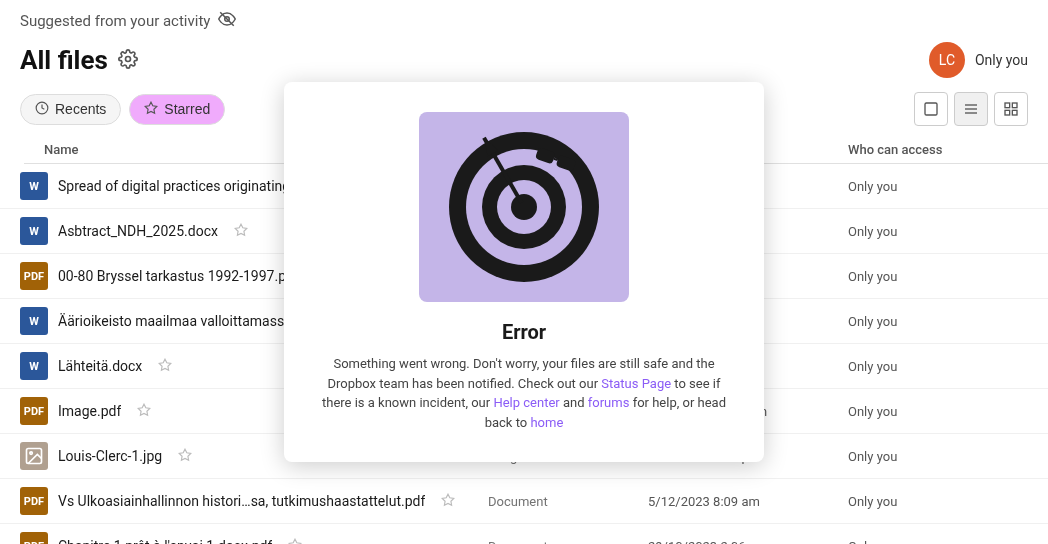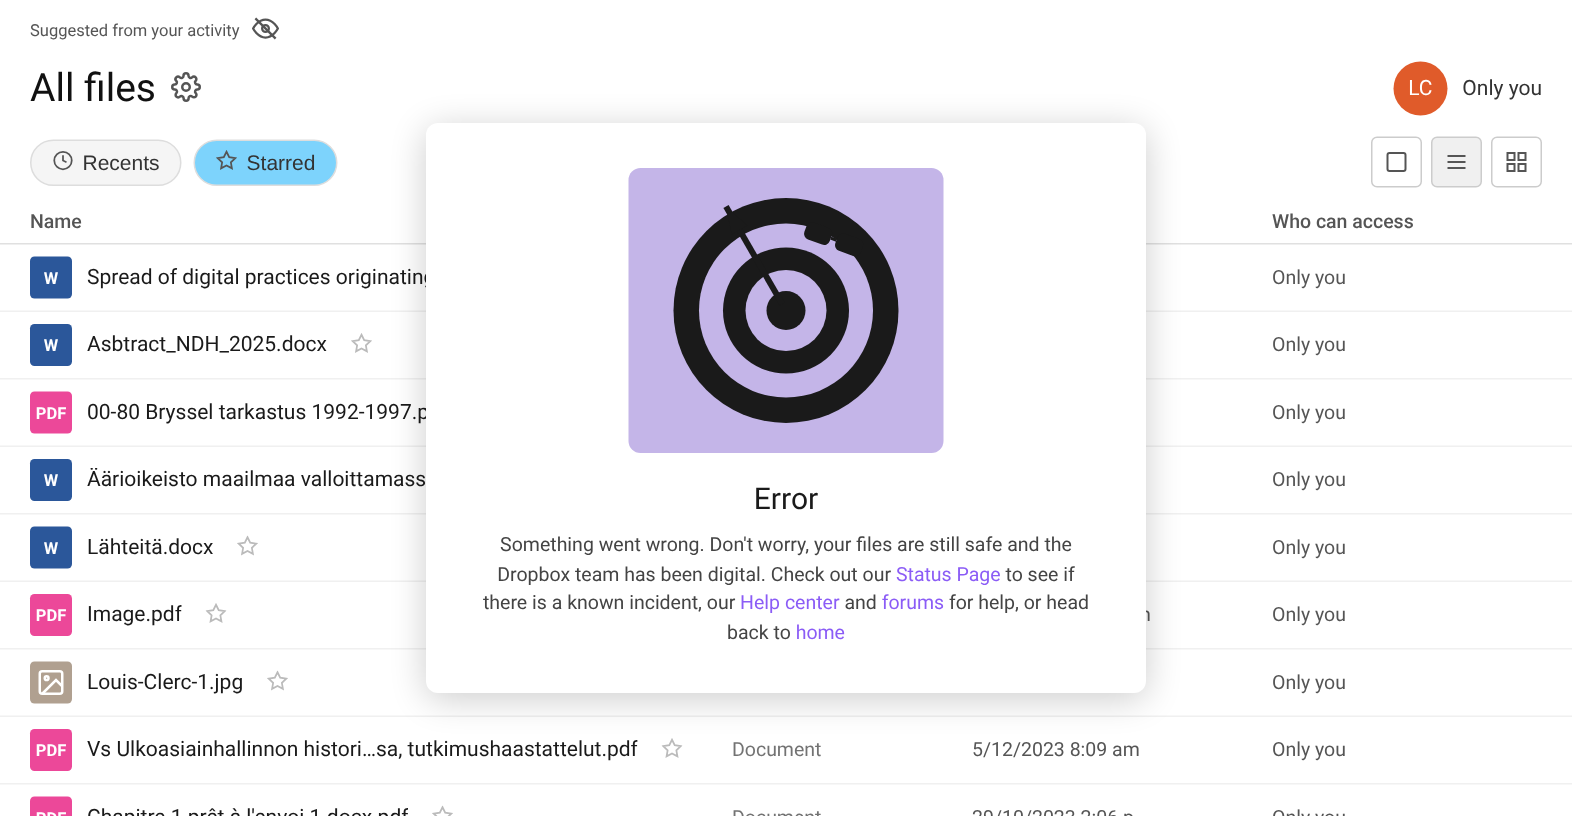--- a/index.html
+++ b/index.html
@@ -12,39 +12,39 @@
       min-height: 544px;
       overflow: hidden;
     }
 
     .top-banner {
       display: flex;
       align-items: center;
       gap: 8px;
       padding: 10px 20px 6px 20px;
       color: #555;
-      font-size: 11px;
+      font-size: 15px;
     }
 
     .header-row {
       display: flex;
       align-items: center;
       justify-content: space-between;
       padding: 4px 20px 10px 20px;
     }
 
     .title-area {
       display: flex;
       align-items: center;
       gap: 10px;
     }
 
     .page-title {
       font-size: 26px;
-      font-weight: 400;
+      font-weight: 700;
       color: #111;
     }
 
     .gear-icon {
       width: 22px; height: 22px;
       cursor: pointer;
       color: #555;
     }
 
     .header-right {
@@ -84,21 +84,21 @@
       padding: 6px 14px;
       border-radius: 20px;
       border: 1px solid #ddd;
       background: #f5f5f5;
       cursor: pointer;
       font-size: 14px;
       color: #333;
     }
 
     .tab-btn.active {
-      background: #7dd3fc;
+      background: #f0abfc;
     }
 
     .view-controls {
       display: flex; gap: 6px; align-items: center;
     }
 
     .view-btn {
       width: 34px; height: 34px;
       border: 1px solid #ccc;
       border-radius: 4px;
@@ -113,20 +113,21 @@
     }
 
     .table-header {
       display: grid;
       grid-template-columns: 1fr 160px 200px 180px;
       padding: 6px 20px;
       border-bottom: 1px solid #e0e0e0;
       color: #555;
       font-size: 13px;
       font-weight: 500;
+      margin-left: 24px;
     }
 
     .col-modified {
       display: flex; align-items: center; gap: 4px; cursor: pointer;
     }
 
     .table-row {
       display: grid;
       grid-template-columns: 1fr 160px 200px 180px;
       padding: 8px 20px;
@@ -140,21 +141,21 @@
     }
 
     .file-icon {
       width: 28px; height: 28px;
       display: flex; align-items: center; justify-content: center;
       font-size: 11px; font-weight: 700; border-radius: 3px;
       flex-shrink: 0;
     }
 
     .icon-docx { background: #2b579a; color: #fff; }
-    .icon-pdf { background: #ec4899; color: #fff; }
+    .icon-pdf { background: #a16207; color: #fff; }
 
     .file-name {
       font-size: 14px; color: #1a1a1a;
       white-space: nowrap; overflow: hidden; text-overflow: ellipsis;
     }
 
     .star-icon {
       color: #bbb;
       font-size: 16px;
       margin-left: 6px;
@@ -188,21 +189,21 @@
       width: 210px; height: 190px;
       background: #c4b5e8;
       border-radius: 8px;
       margin: 0 auto 18px auto;
       display: flex; align-items: center; justify-content: center;
       overflow: hidden;
     }
 
     
     .error-title {
-      font-size: 20px; font-weight: 400;
+      font-size: 20px; font-weight: 700;
       text-align: center;
       margin-bottom: 10px;
     }
 
     .error-body {
       font-size: 13px; color: #444;
       text-align: center;
       line-height: 1.5;
     }
 
@@ -450,21 +451,21 @@
 
         <g transform="translate(95, 20) rotate(20)">
           <rect x="0" y="0" width="18" height="12" rx="4" fill="#1a1a1a"></rect>
           <rect x="22" y="0" width="18" height="12" rx="4" fill="#1a1a1a"></rect>
           <line x1="18" y1="6" x2="22" y2="6" stroke="#1a1a1a" stroke-width="2"></line>
         </g>
       </svg>
     </div>
     <div class="error-title">Error</div>
     <div class="error-body">
-      <span>Something went wrong. Don't worry, your files are still safe and the Dropbox team has been digital. Check out our</span>
+      <span>Something went wrong. Don't worry, your files are still safe and the Dropbox team has been notified. Check out our</span>
       <a class="error-link" href="#">Status Page</a>
       <span>to see if there is a known incident, our</span>
       <a class="error-link" href="#">Help center</a>
       <span>and</span>
       <a class="error-link" href="#">forums</a>
       <span>for help, or head back to</span>
       <a class="error-link" href="#">home</a>
     </div>
   </div>
 </div>

